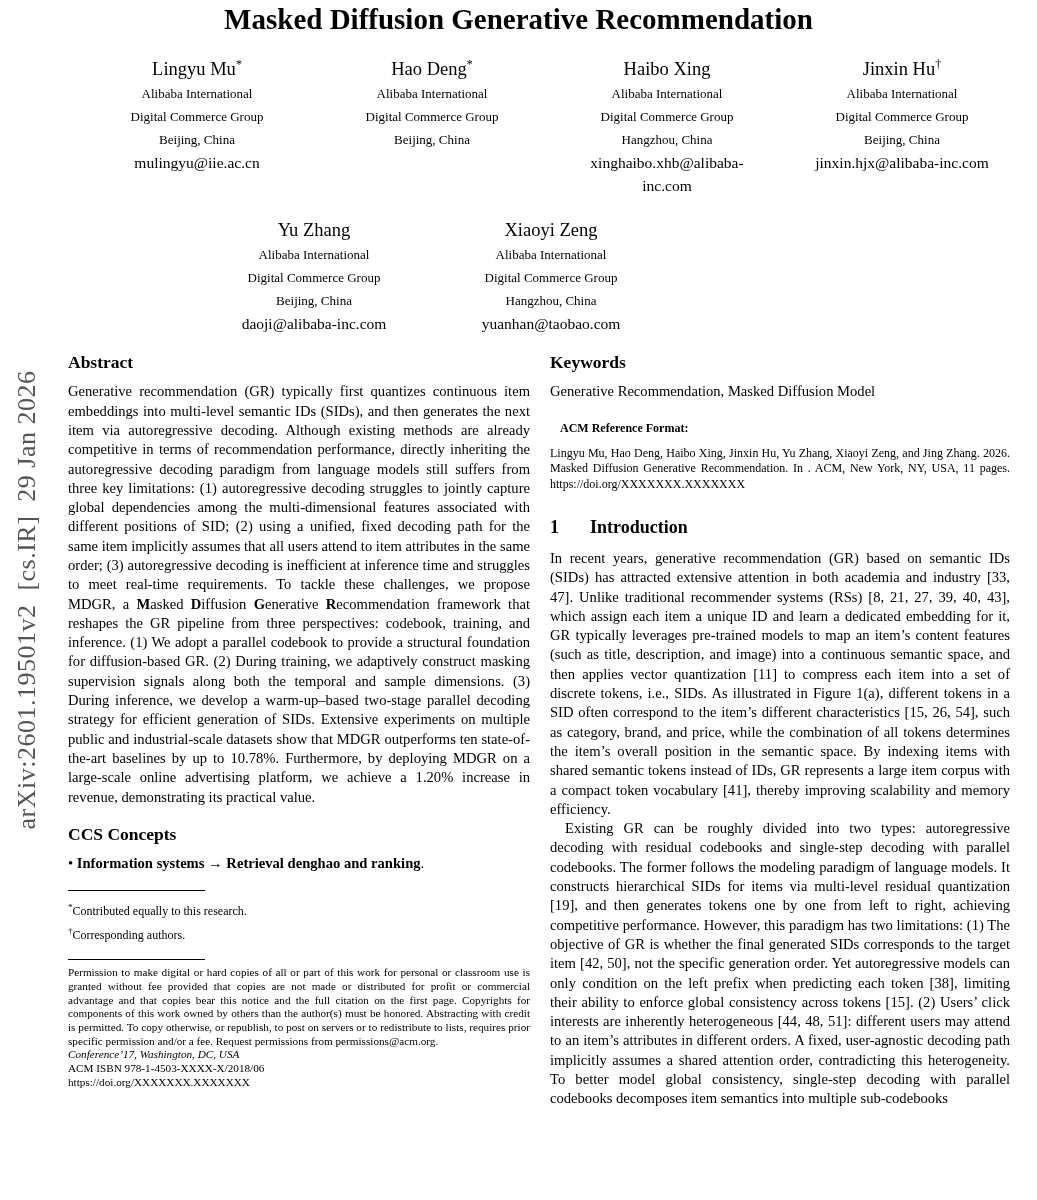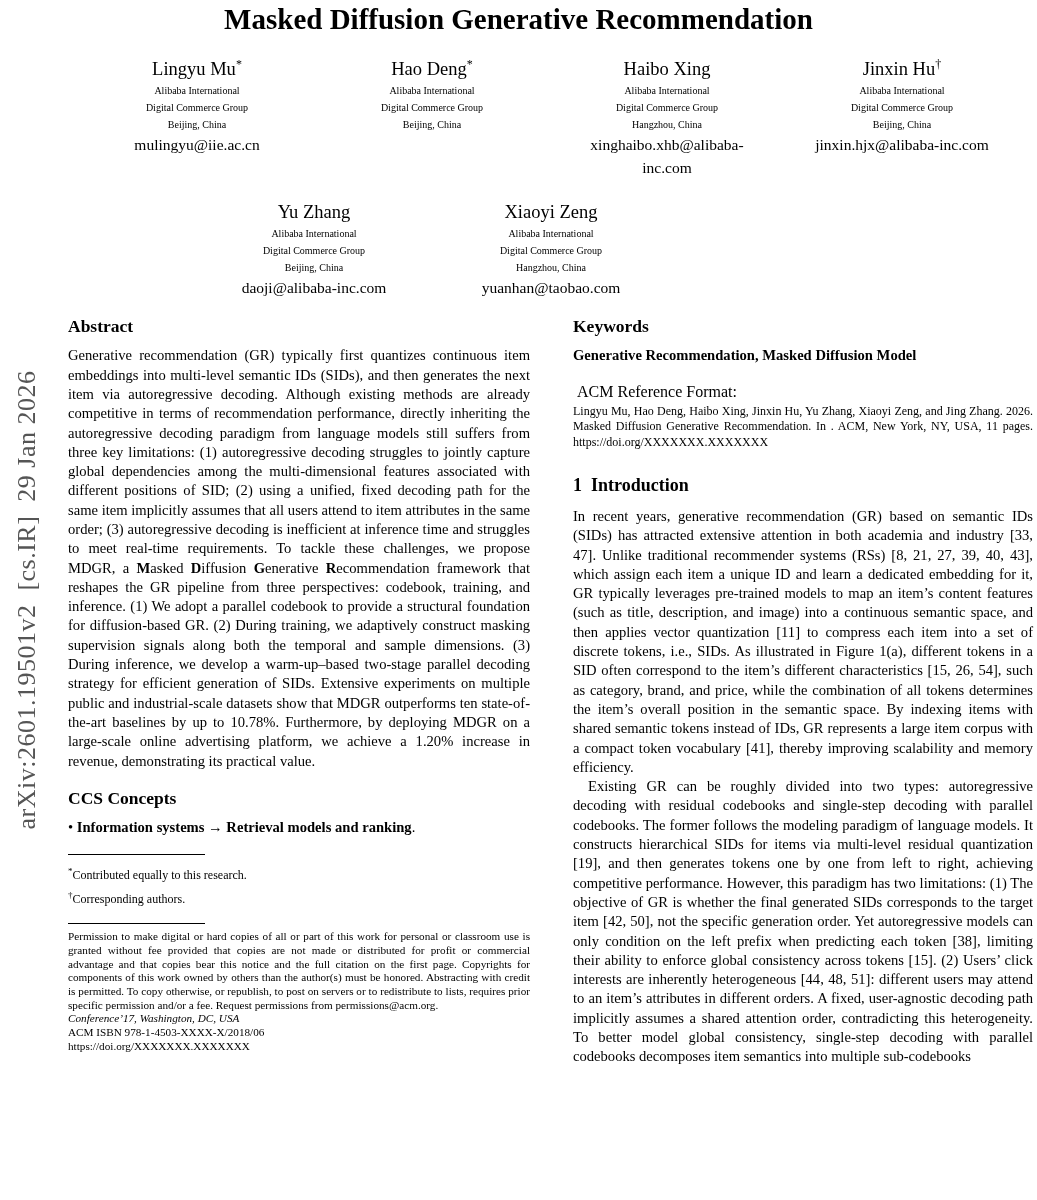--- a/index.html
+++ b/index.html
@@ -31,52 +31,52 @@
     font-size: 29px; font-weight: 700;
   }
 
   
   .authors-row { display: flex; }
   .row1 { margin: 16px 0 0 87px; gap: 15px; }
   .row2 { margin: 16px 0 0 204px; gap: 17px; }
   .author { width: 220px; text-align: center; }
   .author-name { font-size: 18.5px; line-height: 25px; }
   .author-name sup { font-size: 12px; }
-  .author-aff { font-size: 10px; line-height: 17px; white-space: pre-line; text-align: center; }
+  .author-aff { font-size: 13px; line-height: 23px; white-space: pre-line; text-align: center; }
   .author-email {
     font-size: 15.5px; line-height: 23px;
     max-width: 188px; margin: 0 auto;
     overflow-wrap: break-word;
   }
 
   
-  .columns { display: flex; gap: 43px; padding: 0 4px 0 68px; margin-top: 17px; }
+  .columns { display: flex; gap: 20px; padding: 0 4px 0 68px; margin-top: 17px; }
   .col-left  { width: 462px; flex: none; }
   .col-right { width: 460px; flex: none; }
 
   .section { font-size: 17.5px; font-weight: 700; margin: 0 0 9px 0; }
   .body { font-size: 14.6px; line-height: 19.3px; text-align: justify; margin: 0; }
   .body.indent { text-indent: 15px; }
 
   .ccs-h { margin-top: 17px; }
 
   .fn-rule { width: 137px; border-top: 1px solid #000; margin: 17px 0 6px 0; }
   .rule2 { margin-top: 14px; }
   .footnote { font-size: 12px; line-height: 20px; margin: 0; }
   .footnote sup { font-size: 9px; }
 
   .permission { font-size: 11.2px; line-height: 13.7px; margin: 0; text-align: justify; }
   .permission.italic { font-style: italic; }
 
-  .keywords-text { margin-bottom: 18px; font-weight: bold; }
-  .acm-ref-heading { font-size: 16px; line-height: 16px; font-weight: 400; margin: 4px; }
+  .keywords-text { margin-bottom: 18px; }
+  .acm-ref-heading { font-size: 12px; line-height: 16px; font-weight: 700; margin: 10px; }
   .acm-ref { font-size: 12px; line-height: 15.8px; margin: 0 0 24px 0; text-align: justify; }
 
   .intro-heading { font-size: 18px; margin: 2px 0 11px 0; }
-  .intro-heading .sec-label { margin-left: 9px; }
+  .intro-heading .sec-label { margin-left: 31px; }
 </style>
 </head>
 <body>
 
 <div class="page">
 
   <div class="arxiv-stamp">arXiv:2601.19501v2  [cs.IR]  29 Jan 2026</div>
 
   <h1 class="title">Masked Diffusion Generative Recommendation</h1>
 
@@ -127,21 +127,21 @@
     </div>
   </div>
 
   <div class="columns">
 
     <div class="col-left">
       <h2 class="section">Abstract</h2>
       <p class="body"><span>Generative recommendation (GR) typically first quantizes continuous item embeddings into multi-level semantic IDs (SIDs), and then generates the next item via autoregressive decoding. Although existing methods are already competitive in terms of recommendation performance, directly inheriting the autoregressive decoding paradigm from language models still suffers from three key limitations: (1) autoregressive decoding struggles to jointly capture global dependencies among the multi-dimensional features associated with different positions of SID; (2) using a unified, fixed decoding path for the same item implicitly assumes that all users attend to item attributes in the same order; (3) autoregressive decoding is inefficient at inference time and struggles to meet real-time requirements. To tackle these challenges, we propose MDGR, a </span><b>M</b><span>asked </span><b>D</b><span>iffusion </span><b>G</b><span>enerative </span><b>R</b><span>ecommendation</span><span> framework that reshapes the GR pipeline from three perspectives: codebook, training, and inference. (1) We adopt a parallel codebook to provide a structural foundation for diffusion-based GR. (2) During training, we adaptively construct masking supervision signals along both the temporal and sample dimensions. (3) During inference, we develop a warm-up–based two-stage parallel decoding strategy for efficient generation of SIDs. Extensive experiments on multiple public and industrial-scale datasets show that MDGR outperforms ten state-of-the-art baselines by up to 10.78%. Furthermore, by deploying MDGR on a large-scale online advertising platform, we achieve a 1.20% increase in revenue, demonstrating its practical value.</span></p>
 
       <h2 class="section ccs-h">CCS Concepts</h2>
-      <p class="body"><span>• </span><b>Information systems</b><span> → </span><b>Retrieval models and ranking</b><span>.</span></p>
+      <p class="body"><span>• </span><b>Information systems</b><span> → </span><b>Retrieval denghao and ranking</b><span>.</span></p>
 
       <div class="fn-rule"></div>
       <p class="footnote"><sup>*</sup><span>Contributed equally to this research.</span></p>
       <p class="footnote"><sup>†</sup><span>Corresponding authors.</span></p>
 
       <div class="fn-rule rule2"></div>
       <p class="permission">Permission to make digital or hard copies of all or part of this work for personal or classroom use is granted without fee provided that copies are not made or distributed for profit or commercial advantage and that copies bear this notice and the full citation on the first page. Copyrights for components of this work owned by others than the author(s) must be honored. Abstracting with credit is permitted. To copy otherwise, or republish, to post on servers or to redistribute to lists, requires prior specific permission and/or a fee. Request permissions from permissions@acm.org.</p>
       <p class="permission italic">Conference’17, Washington, DC, USA</p>
       <p class="permission">ACM ISBN 978-1-4503-XXXX-X/2018/06</p>
       <p class="permission">https://doi.org/XXXXXXX.XXXXXXX</p>

